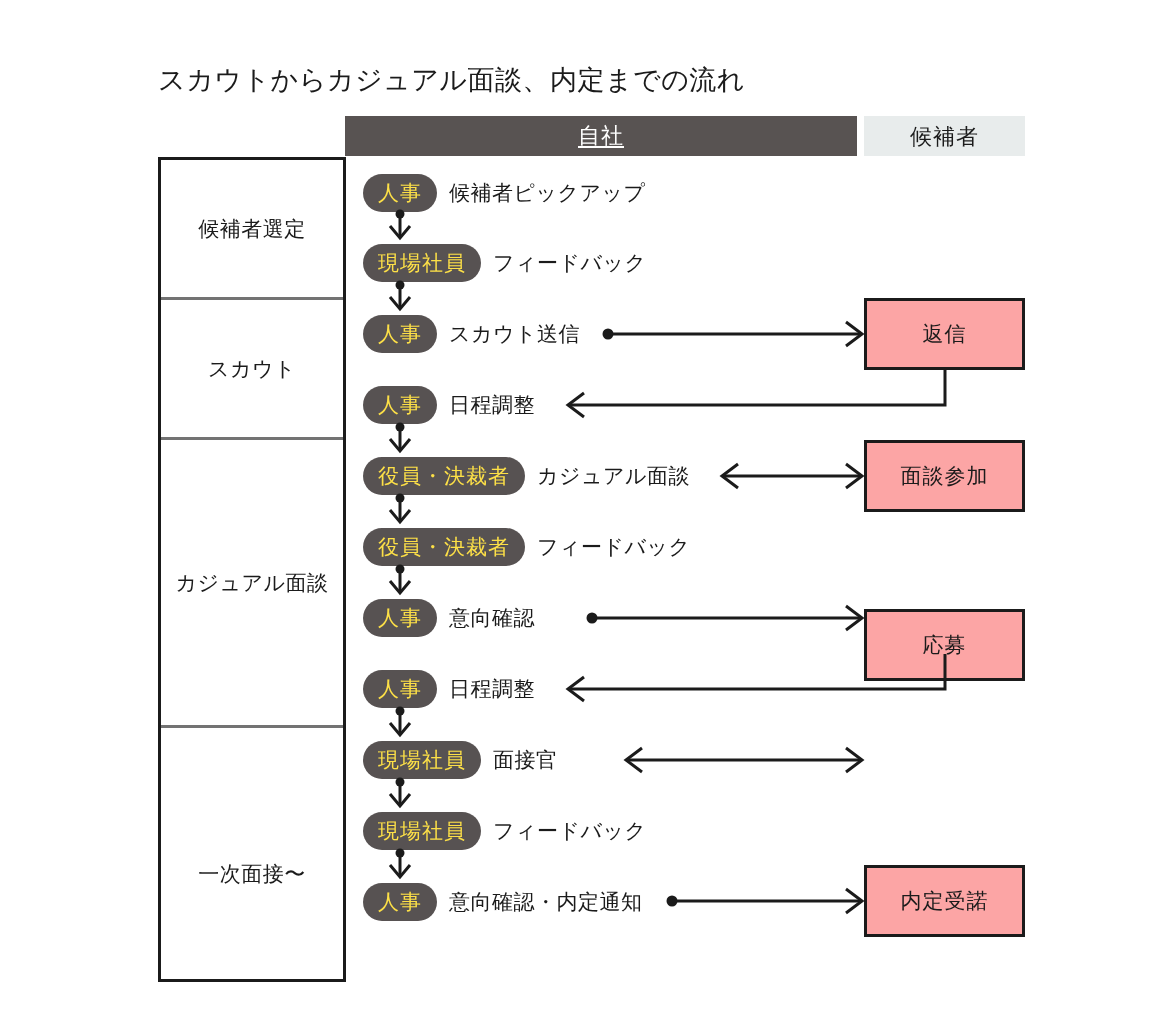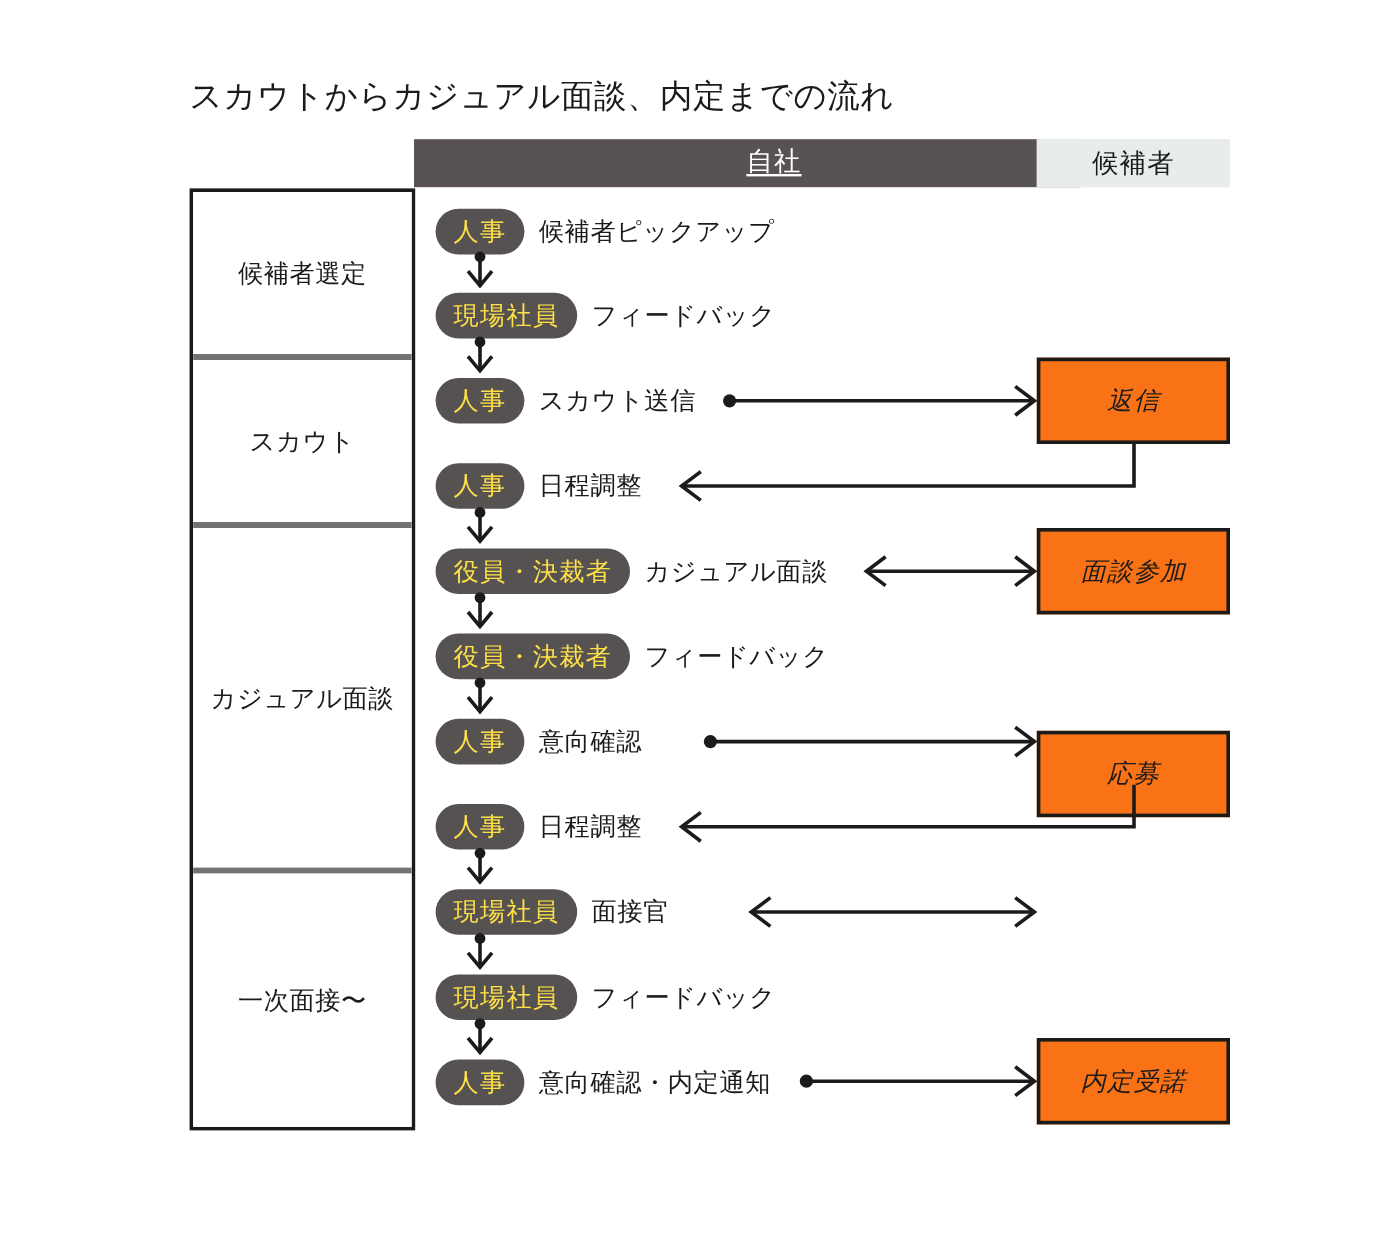--- a/index.html
+++ b/index.html
@@ -38,21 +38,20 @@
     letter-spacing: 1px;
   }
   #header-company {
     left: 345px;
     top: 116px;
     width: 512px;
     background: #585352;
     color: #ffffff;
     text-decoration: underline;
     text-underline-offset: 3px;
-    padding-left: 44px;
   }
   #header-candidate {
     left: 864px;
     top: 116px;
     width: 161px;
     background: #e8ecec;
     color: #1b1b1b;
     border: 1px solid #e8ecec;
     box-sizing: border-box;
   }
@@ -66,24 +65,24 @@
     box-sizing: border-box;
   }
   .phase-cell {
     display: flex;
     align-items: center;
     justify-content: center;
     font-size: 21px;
     letter-spacing: 0.5px;
     color: #1b1b1b;
     box-sizing: border-box;
-    border-bottom: 5px solid #737373;
+    border-bottom: 3px solid #737373;
     background: #ffffff;
   }
-  .phase-cell:last-child { border-bottom: none; }
+  .phase-cell:last-child { border-bottom: none; margin-top: 40px; }
   
   .flow-row {
     position: absolute;
     left: 363px;
     display: flex;
     align-items: center;
     height: 38px;
   }
   .role-pill {
     display: inline-flex;
@@ -105,30 +104,29 @@
     letter-spacing: 0.5px;
     color: #1b1b1b;
     white-space: nowrap;
   }
   
   .cand-box {
     position: absolute;
     left: 864px;
     width: 161px;
     height: 72px;
-    background: #f97316;
+    background: #fca5a5;
     border: 3px solid #1b1b1b;
     box-sizing: border-box;
     display: flex;
     align-items: center;
     justify-content: center;
     font-size: 21px;
     letter-spacing: 1px;
     color: #1b1b1b;
-    font-style: italic;
   }
   
   #connectors {
     position: absolute;
     left: 0;
     top: 0;
     width: 1166px;
     height: 1033px;
     pointer-events: none;
   }

